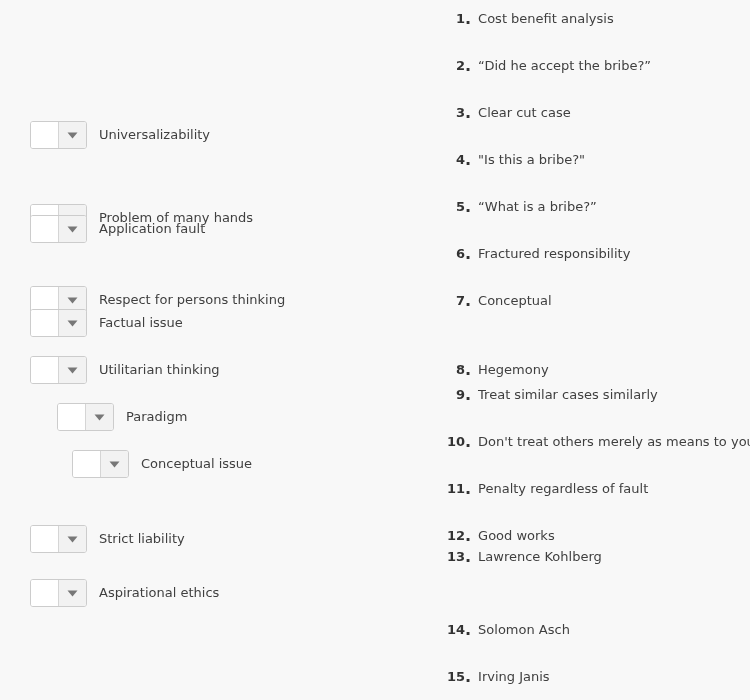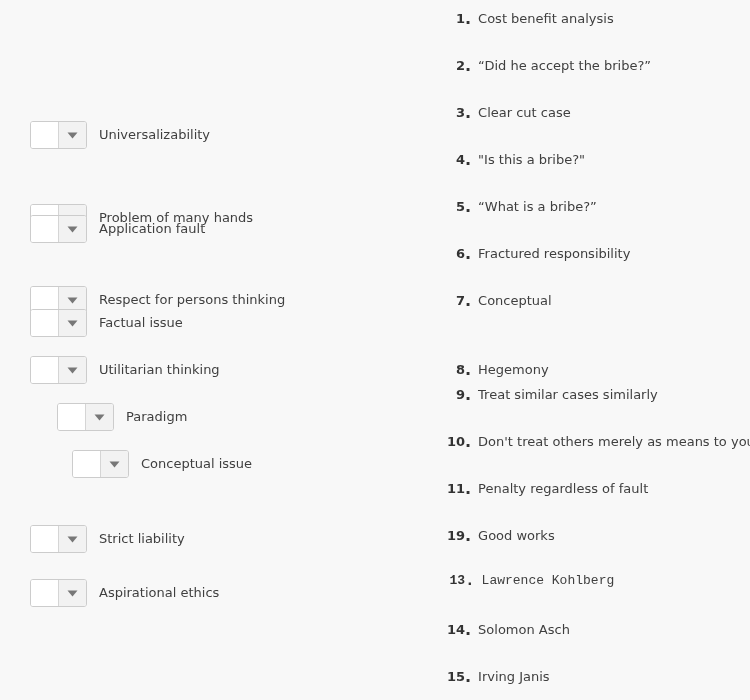--- a/index.html
+++ b/index.html
@@ -238,19 +238,19 @@
       <div class="answer-row" style="top: 56px;"><span class="answer-number">2</span><span class="answer-number-dot">.</span><span class="answer-text">“Did he accept the bribe?”</span></div>
       <div class="answer-row" style="top: 103px;"><span class="answer-number">3</span><span class="answer-number-dot">.</span><span class="answer-text">Clear cut case</span></div>
       <div class="answer-row" style="top: 150px;"><span class="answer-number">4</span><span class="answer-number-dot">.</span><span class="answer-text">"Is this a bribe?"</span></div>
       <div class="answer-row" style="top: 197px;"><span class="answer-number">5</span><span class="answer-number-dot">.</span><span class="answer-text">“What is a bribe?”</span></div>
       <div class="answer-row" style="top: 244px;"><span class="answer-number">6</span><span class="answer-number-dot">.</span><span class="answer-text">Fractured responsibility</span></div>
       <div class="answer-row" style="top: 291px;"><span class="answer-number">7</span><span class="answer-number-dot">.</span><span class="answer-text">Conceptual</span></div>
       <div class="answer-row" style="top: 318px; margin-top: 42px;"><span class="answer-number">8</span><span class="answer-number-dot">.</span><span class="answer-text">Hegemony</span></div>
       <div class="answer-row" style="top: 385px;"><span class="answer-number">9</span><span class="answer-number-dot">.</span><span class="answer-text">Treat similar cases similarly</span></div>
       <div class="answer-row" style="top: 432px;"><span class="answer-number">10</span><span class="answer-number-dot">.</span><span class="answer-text">Don't treat others merely as means to your ends</span></div>
       <div class="answer-row" style="top: 479px;"><span class="answer-number">11</span><span class="answer-number-dot">.</span><span class="answer-text">Penalty regardless of fault</span></div>
-      <div class="answer-row" style="top: 526px;"><span class="answer-number">19</span><span class="answer-number-dot">.</span><span class="answer-text">Good works</span></div>
-      <div class="answer-row" style="top: 571px; font-family: Liberation Mono, monospace;"><span class="answer-number">13</span><span class="answer-number-dot">.</span><span class="answer-text">Lawrence Kohlberg</span></div>
+      <div class="answer-row" style="top: 526px;"><span class="answer-number">12</span><span class="answer-number-dot">.</span><span class="answer-text">Good works</span></div>
+      <div class="answer-row" style="top: 547px;"><span class="answer-number">13</span><span class="answer-number-dot">.</span><span class="answer-text">Lawrence Kohlberg</span></div>
       <div class="answer-row" style="top: 620px;"><span class="answer-number">14</span><span class="answer-number-dot">.</span><span class="answer-text">Solomon Asch</span></div>
       <div class="answer-row" style="top: 667px;"><span class="answer-number">15</span><span class="answer-number-dot">.</span><span class="answer-text">Irving Janis</span></div>
     </div>
 
 </div>
 
 </body></html>

